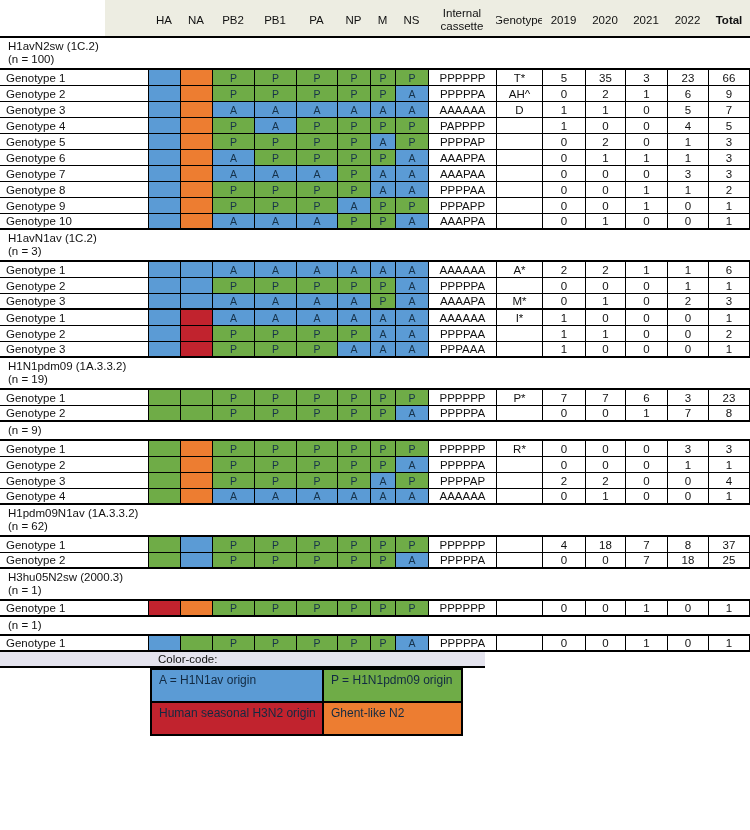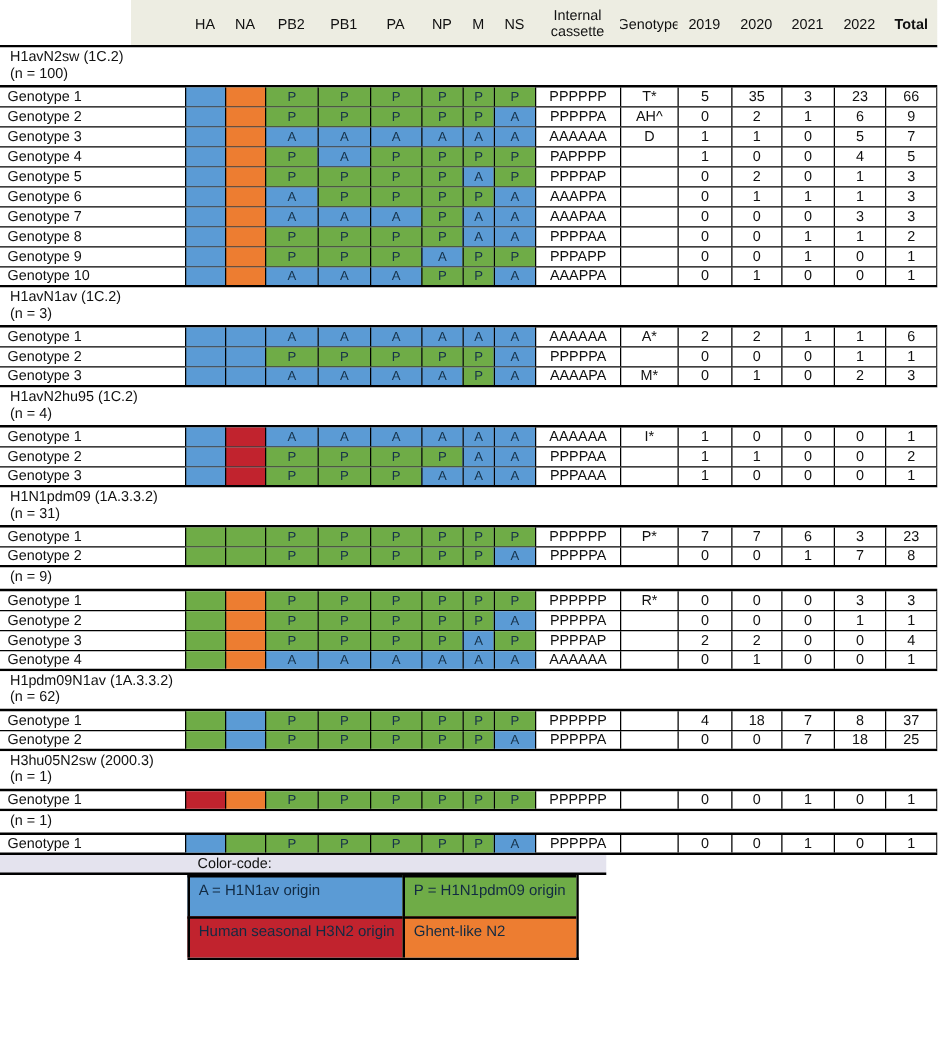--- a/index.html
+++ b/index.html
@@ -295,24 +295,20 @@
       <div class="cell seg" style="background: rgb(111, 172, 71);">P</div>
       <div class="cell seg" style="background: rgb(91, 155, 213);">A</div>
       <div class="cell num">AAAAPA</div>
       <div class="cell num">M*</div>
       <div class="cell num">0</div>
       <div class="cell num">1</div>
       <div class="cell num">0</div>
       <div class="cell num">2</div>
       <div class="cell num">3</div>
     </div>
-    <div class="section-title">
-      <div class="stline">H1avN2hu95 (1C.2)</div>
-      <div class="stline">(n = 4)</div>
-    </div>
     <div class="row data-row">
       <div class="cell label-cell">Genotype 1</div>
       <div class="cell seg" style="background: rgb(91, 155, 213);"></div>
       <div class="cell seg" style="background: rgb(193, 35, 46);"></div>
       <div class="cell seg" style="background: rgb(91, 155, 213);">A</div>
       <div class="cell seg" style="background: rgb(91, 155, 213);">A</div>
       <div class="cell seg" style="background: rgb(91, 155, 213);">A</div>
       <div class="cell seg" style="background: rgb(91, 155, 213);">A</div>
       <div class="cell seg" style="background: rgb(91, 155, 213);">A</div>
       <div class="cell seg" style="background: rgb(91, 155, 213);">A</div>
@@ -355,21 +351,21 @@
       <div class="cell num">PPPAAA</div>
       <div class="cell num"></div>
       <div class="cell num">1</div>
       <div class="cell num">0</div>
       <div class="cell num">0</div>
       <div class="cell num">0</div>
       <div class="cell num">1</div>
     </div>
     <div class="section-title">
       <div class="stline">H1N1pdm09 (1A.3.3.2)</div>
-      <div class="stline">(n = 31)</div>
+      <div class="stline">(n = 19)</div>
     </div>
     <div class="row data-row">
       <div class="cell label-cell">Genotype 1</div>
       <div class="cell seg" style="background: rgb(111, 172, 71);"></div>
       <div class="cell seg" style="background: rgb(111, 172, 71);"></div>
       <div class="cell seg" style="background: rgb(111, 172, 71);">P</div>
       <div class="cell seg" style="background: rgb(111, 172, 71);">P</div>
       <div class="cell seg" style="background: rgb(111, 172, 71);">P</div>
       <div class="cell seg" style="background: rgb(111, 172, 71);">P</div>
       <div class="cell seg" style="background: rgb(111, 172, 71);">P</div>

